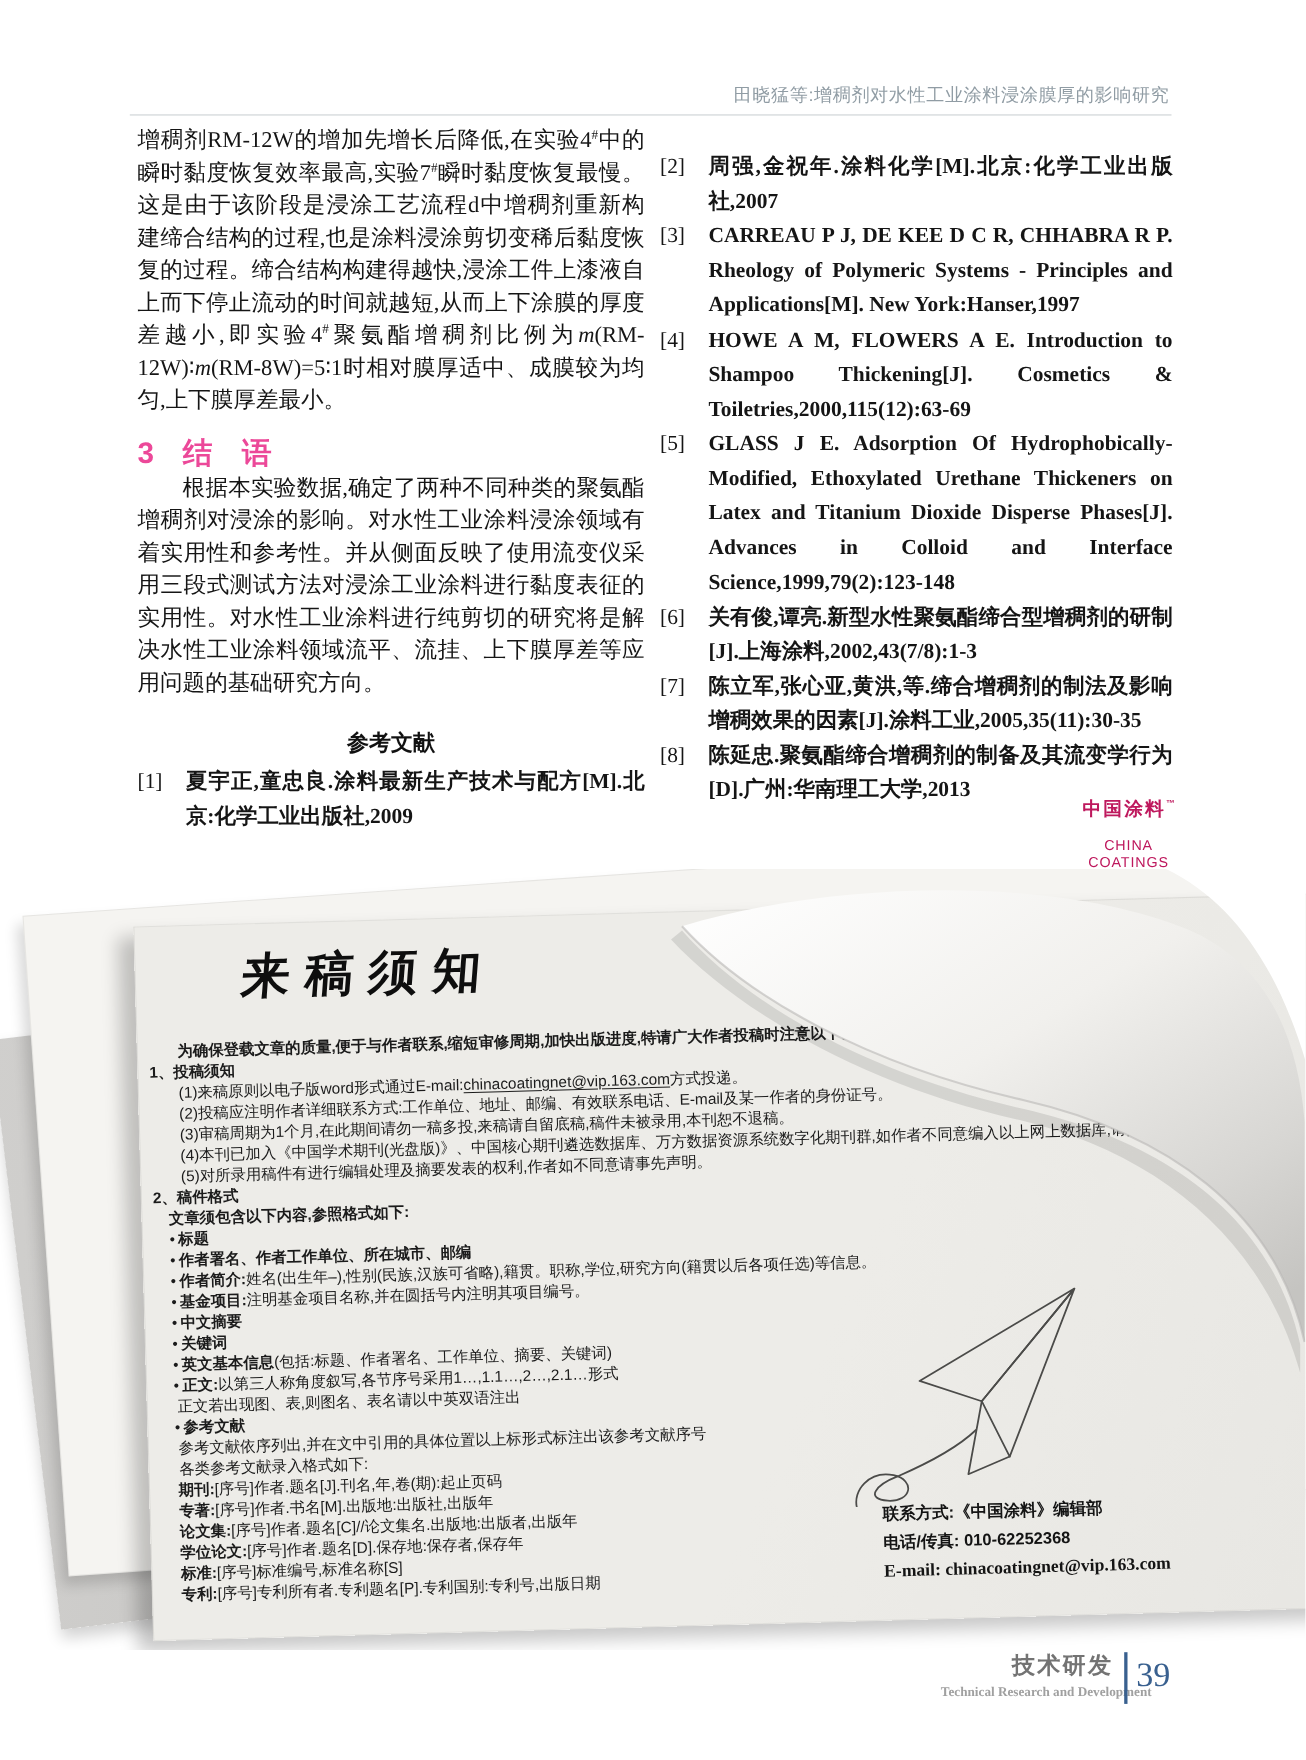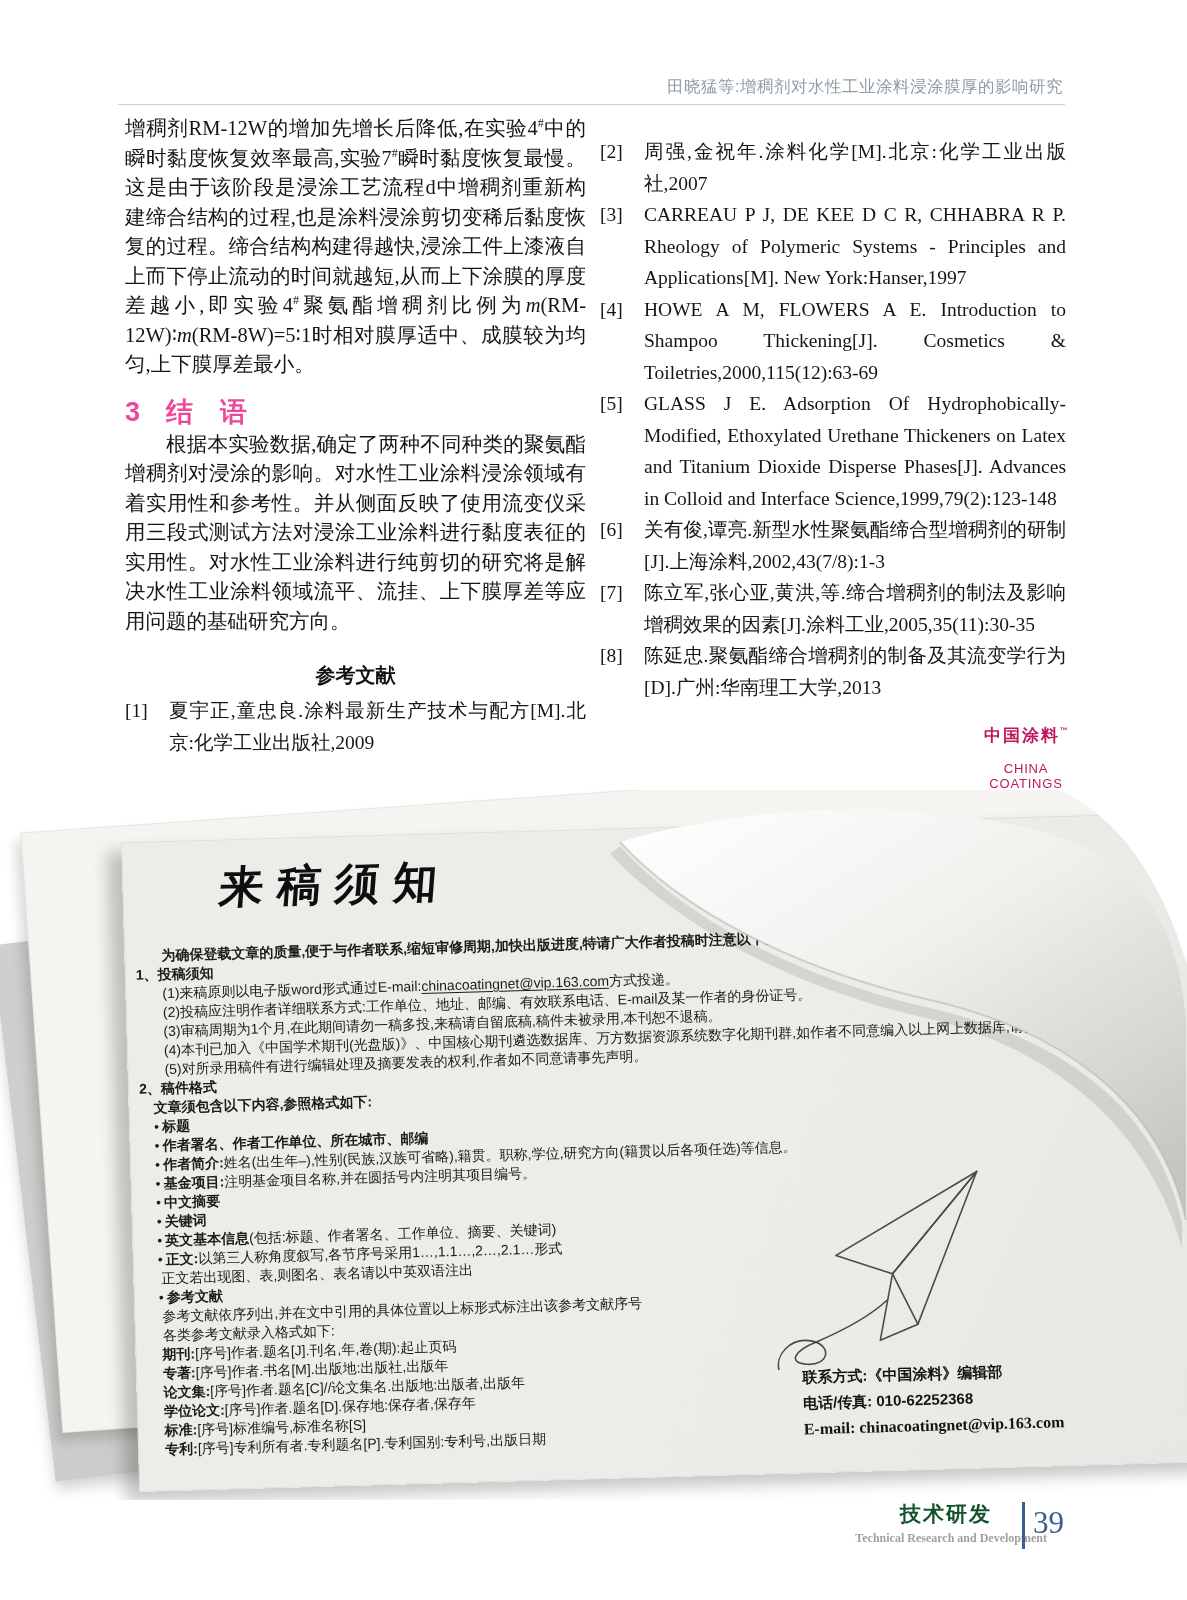--- a/index.html
+++ b/index.html
@@ -17,21 +17,21 @@
   .body-p{font-size:20.5px;line-height:29.5px;text-align:justify;margin:0;}
   .body-p sup{font-size:12px;line-height:0;}
   .sec-head{margin:14px 0 0 0;font-family:"Liberation Sans","DejaVu Sans",sans-serif;
         font-weight:bold;font-size:27px;color:#ec4899;}
   .sec-head .sec-title{margin-left:26px;}
   .concl-p{font-size:20.5px;line-height:29.5px;text-align:justify;text-indent:2em;margin:0;}
   .refs-title{margin:26px 0 6px 0;text-align:center;font-family:"Liberation Sans","DejaVu Sans",sans-serif;
         font-weight:bold;font-size:20px;color:#111;}
   .ref-row{display:grid;grid-template-columns:44px 1fr;font-size:19.5px;line-height:31.5px;}
   .ref-num{color:#151515;}
-  .ref-text{text-align:justify;}
+  .ref-text{text-align:justify;font-weight:bold;}
 
   
   .logo{position:absolute;left:980px;top:724px;width:92px;text-align:center;color:#be185d;
         font-family:"Liberation Sans","DejaVu Sans",sans-serif;}
   .logo-cn{font-size:17px;font-weight:bold;letter-spacing:2px;}
   .logo-mark{font-size:8px;vertical-align:8px;letter-spacing:0;}
   .logo-en{font-size:13px;font-weight:normal;letter-spacing:.8px;margin-top:14px;}
 
   
   .panel{position:absolute;left:0;top:790px;width:1187px;height:710px;overflow:hidden;}
@@ -59,23 +59,23 @@
   .n-row{padding-left:14px;}
   .n-blt{margin-right:3px;}
   .fmt-row{padding-left:16px;}
   .fmt-lbl{font-weight:bold;}
   .contact{position:absolute;left:665px;top:540px;font-family:"Liberation Sans","DejaVu Sans",sans-serif;
         font-size:15px;font-weight:bold;line-height:26px;color:#141414;}
   .contact .serif{font-family:"Liberation Serif","DejaVu Serif",serif;font-size:16px;}
   .plane-svg{position:absolute;left:640px;top:340px;width:250px;height:205px;}
 
   
-  .footer-cn{position:absolute;left:580px;top:1500px;width:412px;text-align:right;
+  .footer-cn{position:absolute;left:600px;top:1500px;width:412px;text-align:right;
         font-family:"Liberation Sans","DejaVu Sans",sans-serif;font-weight:bold;font-size:21px;
-        letter-spacing:2px;color:#14532d;}
+        letter-spacing:2px;color:#737373;}
   .footer-en{position:absolute;left:635px;top:1531px;width:412px;text-align:right;
         font-family:"Liberation Serif","DejaVu Serif",serif;font-weight:bold;font-size:12px;color:#a0a0a0;}
   .footer-bar{position:absolute;left:1022px;top:1502px;width:3px;height:47px;background:#39608f;}
   .footer-page{position:absolute;left:1033px;top:1505px;font-family:"Liberation Serif","DejaVu Serif",serif;
         font-size:31px;color:#39608f;}
 </style>
 </head>
 <body>
 
 <div class="page">

